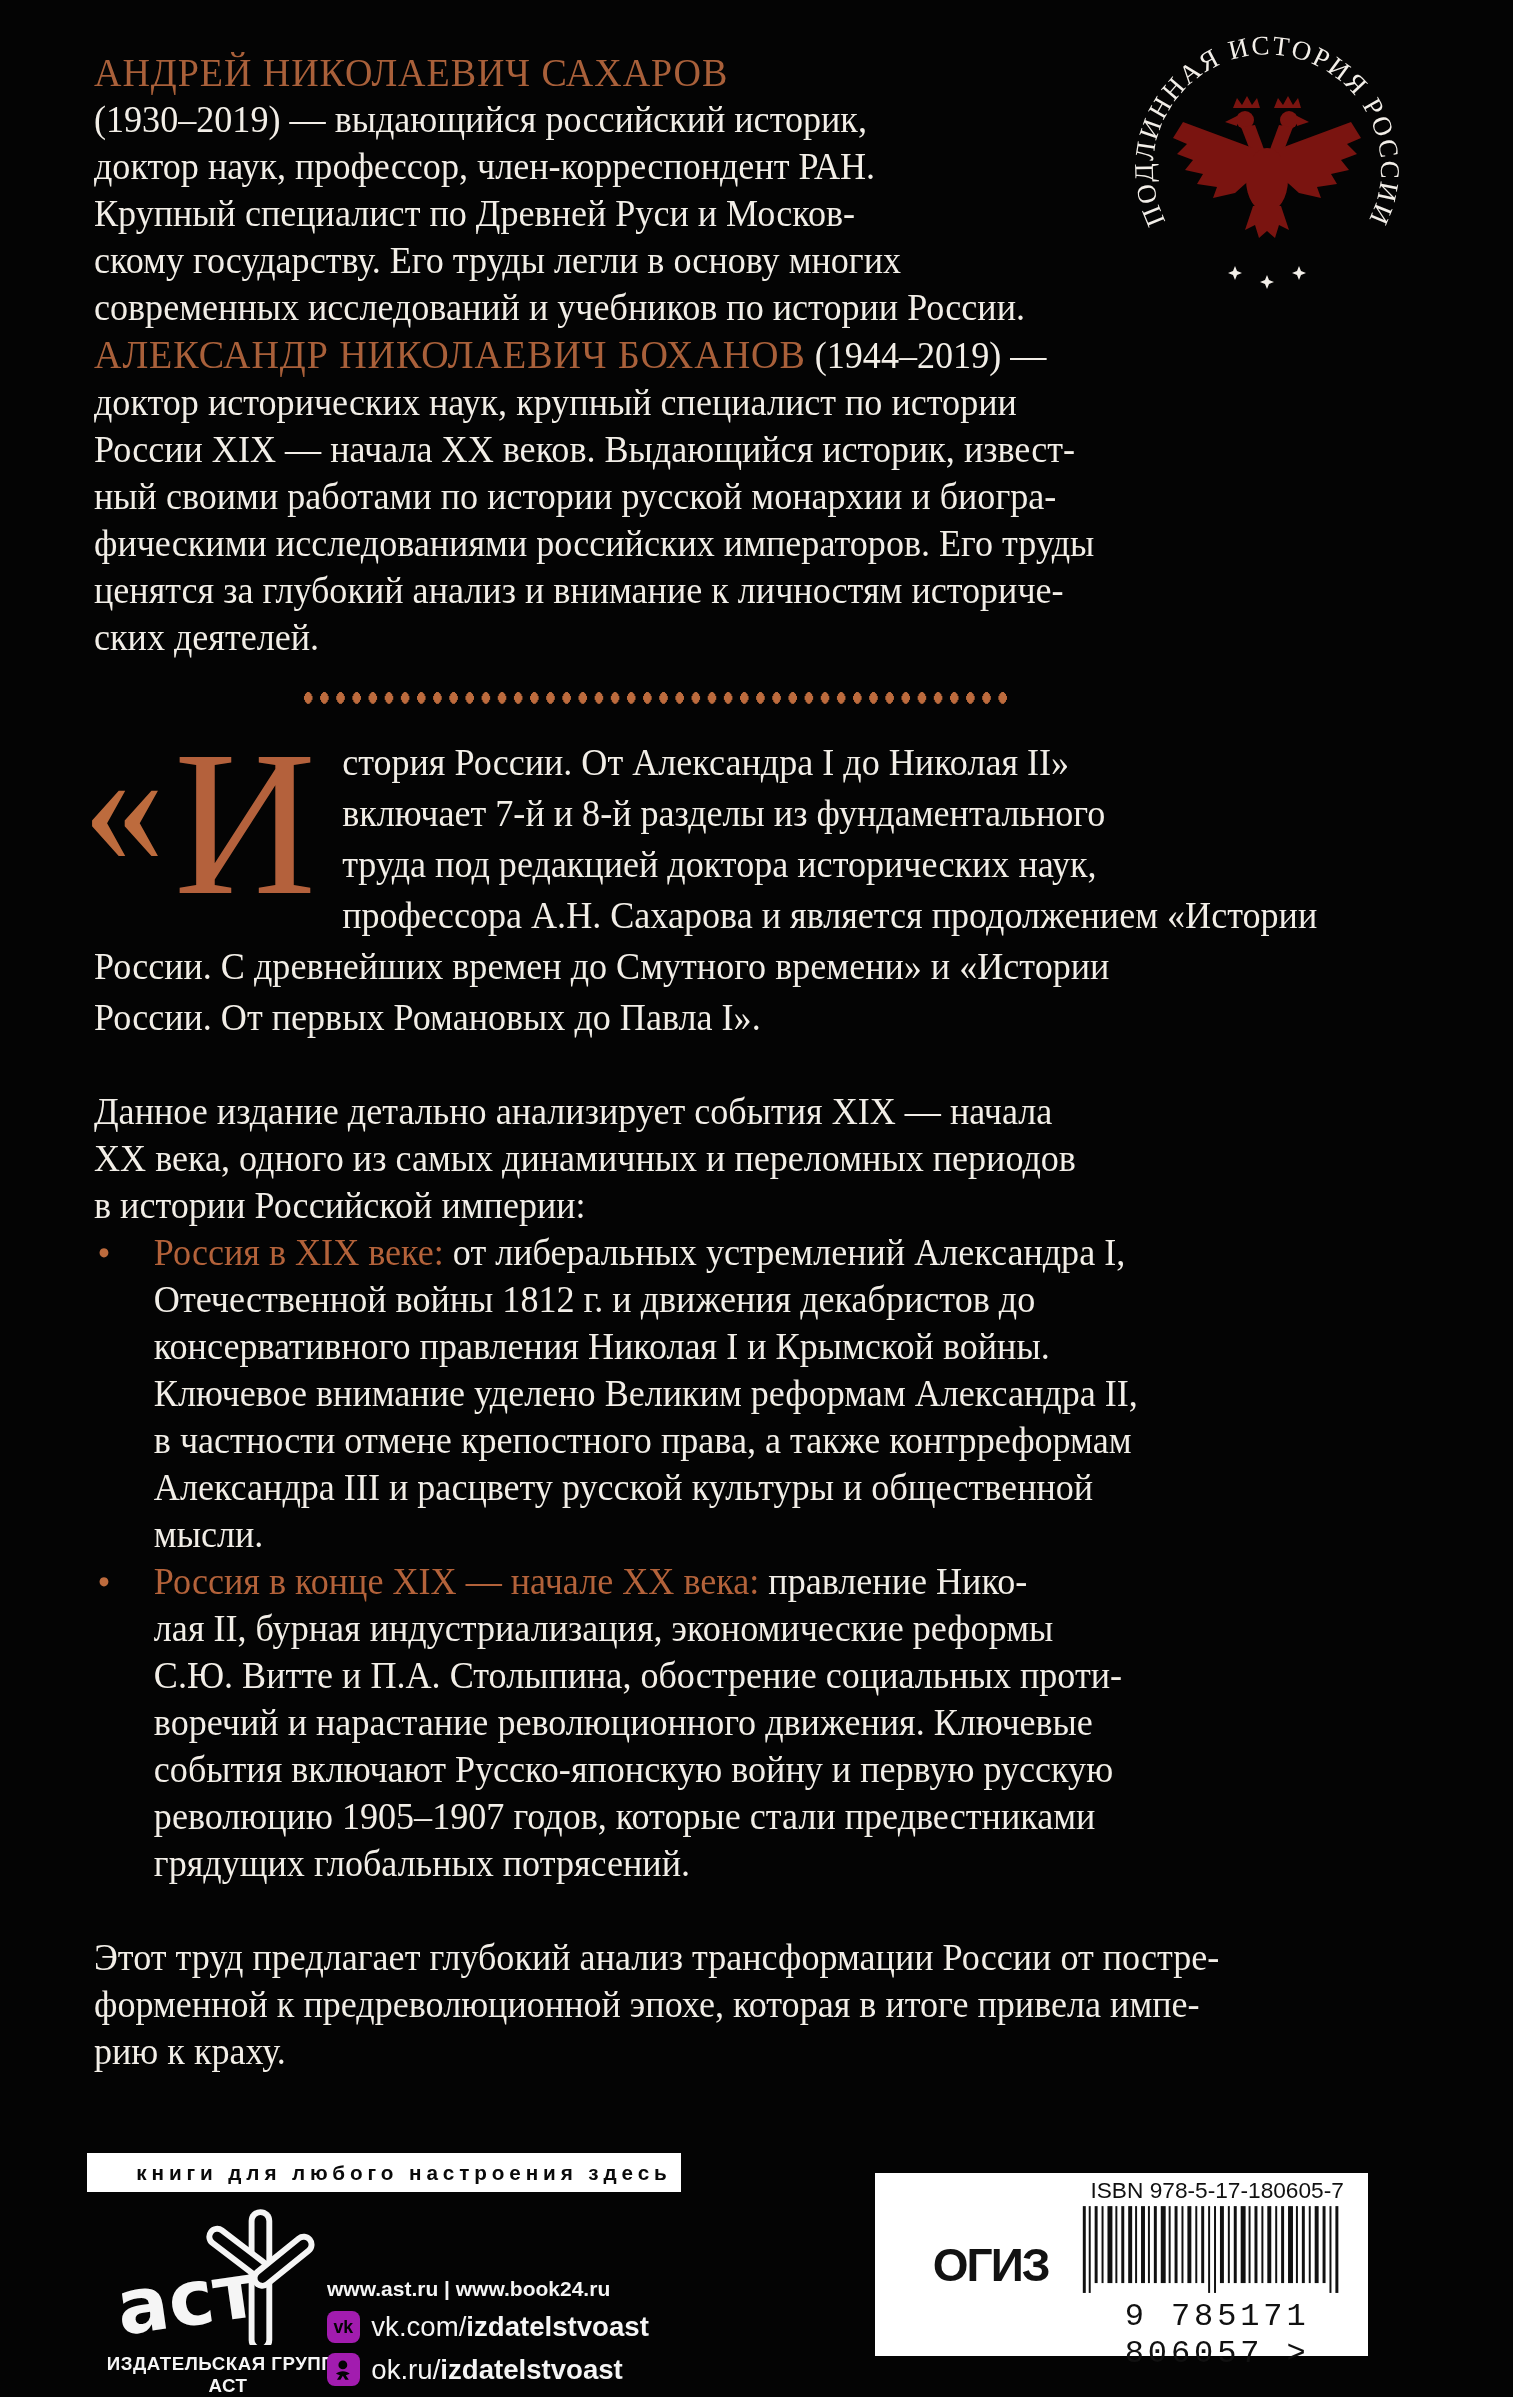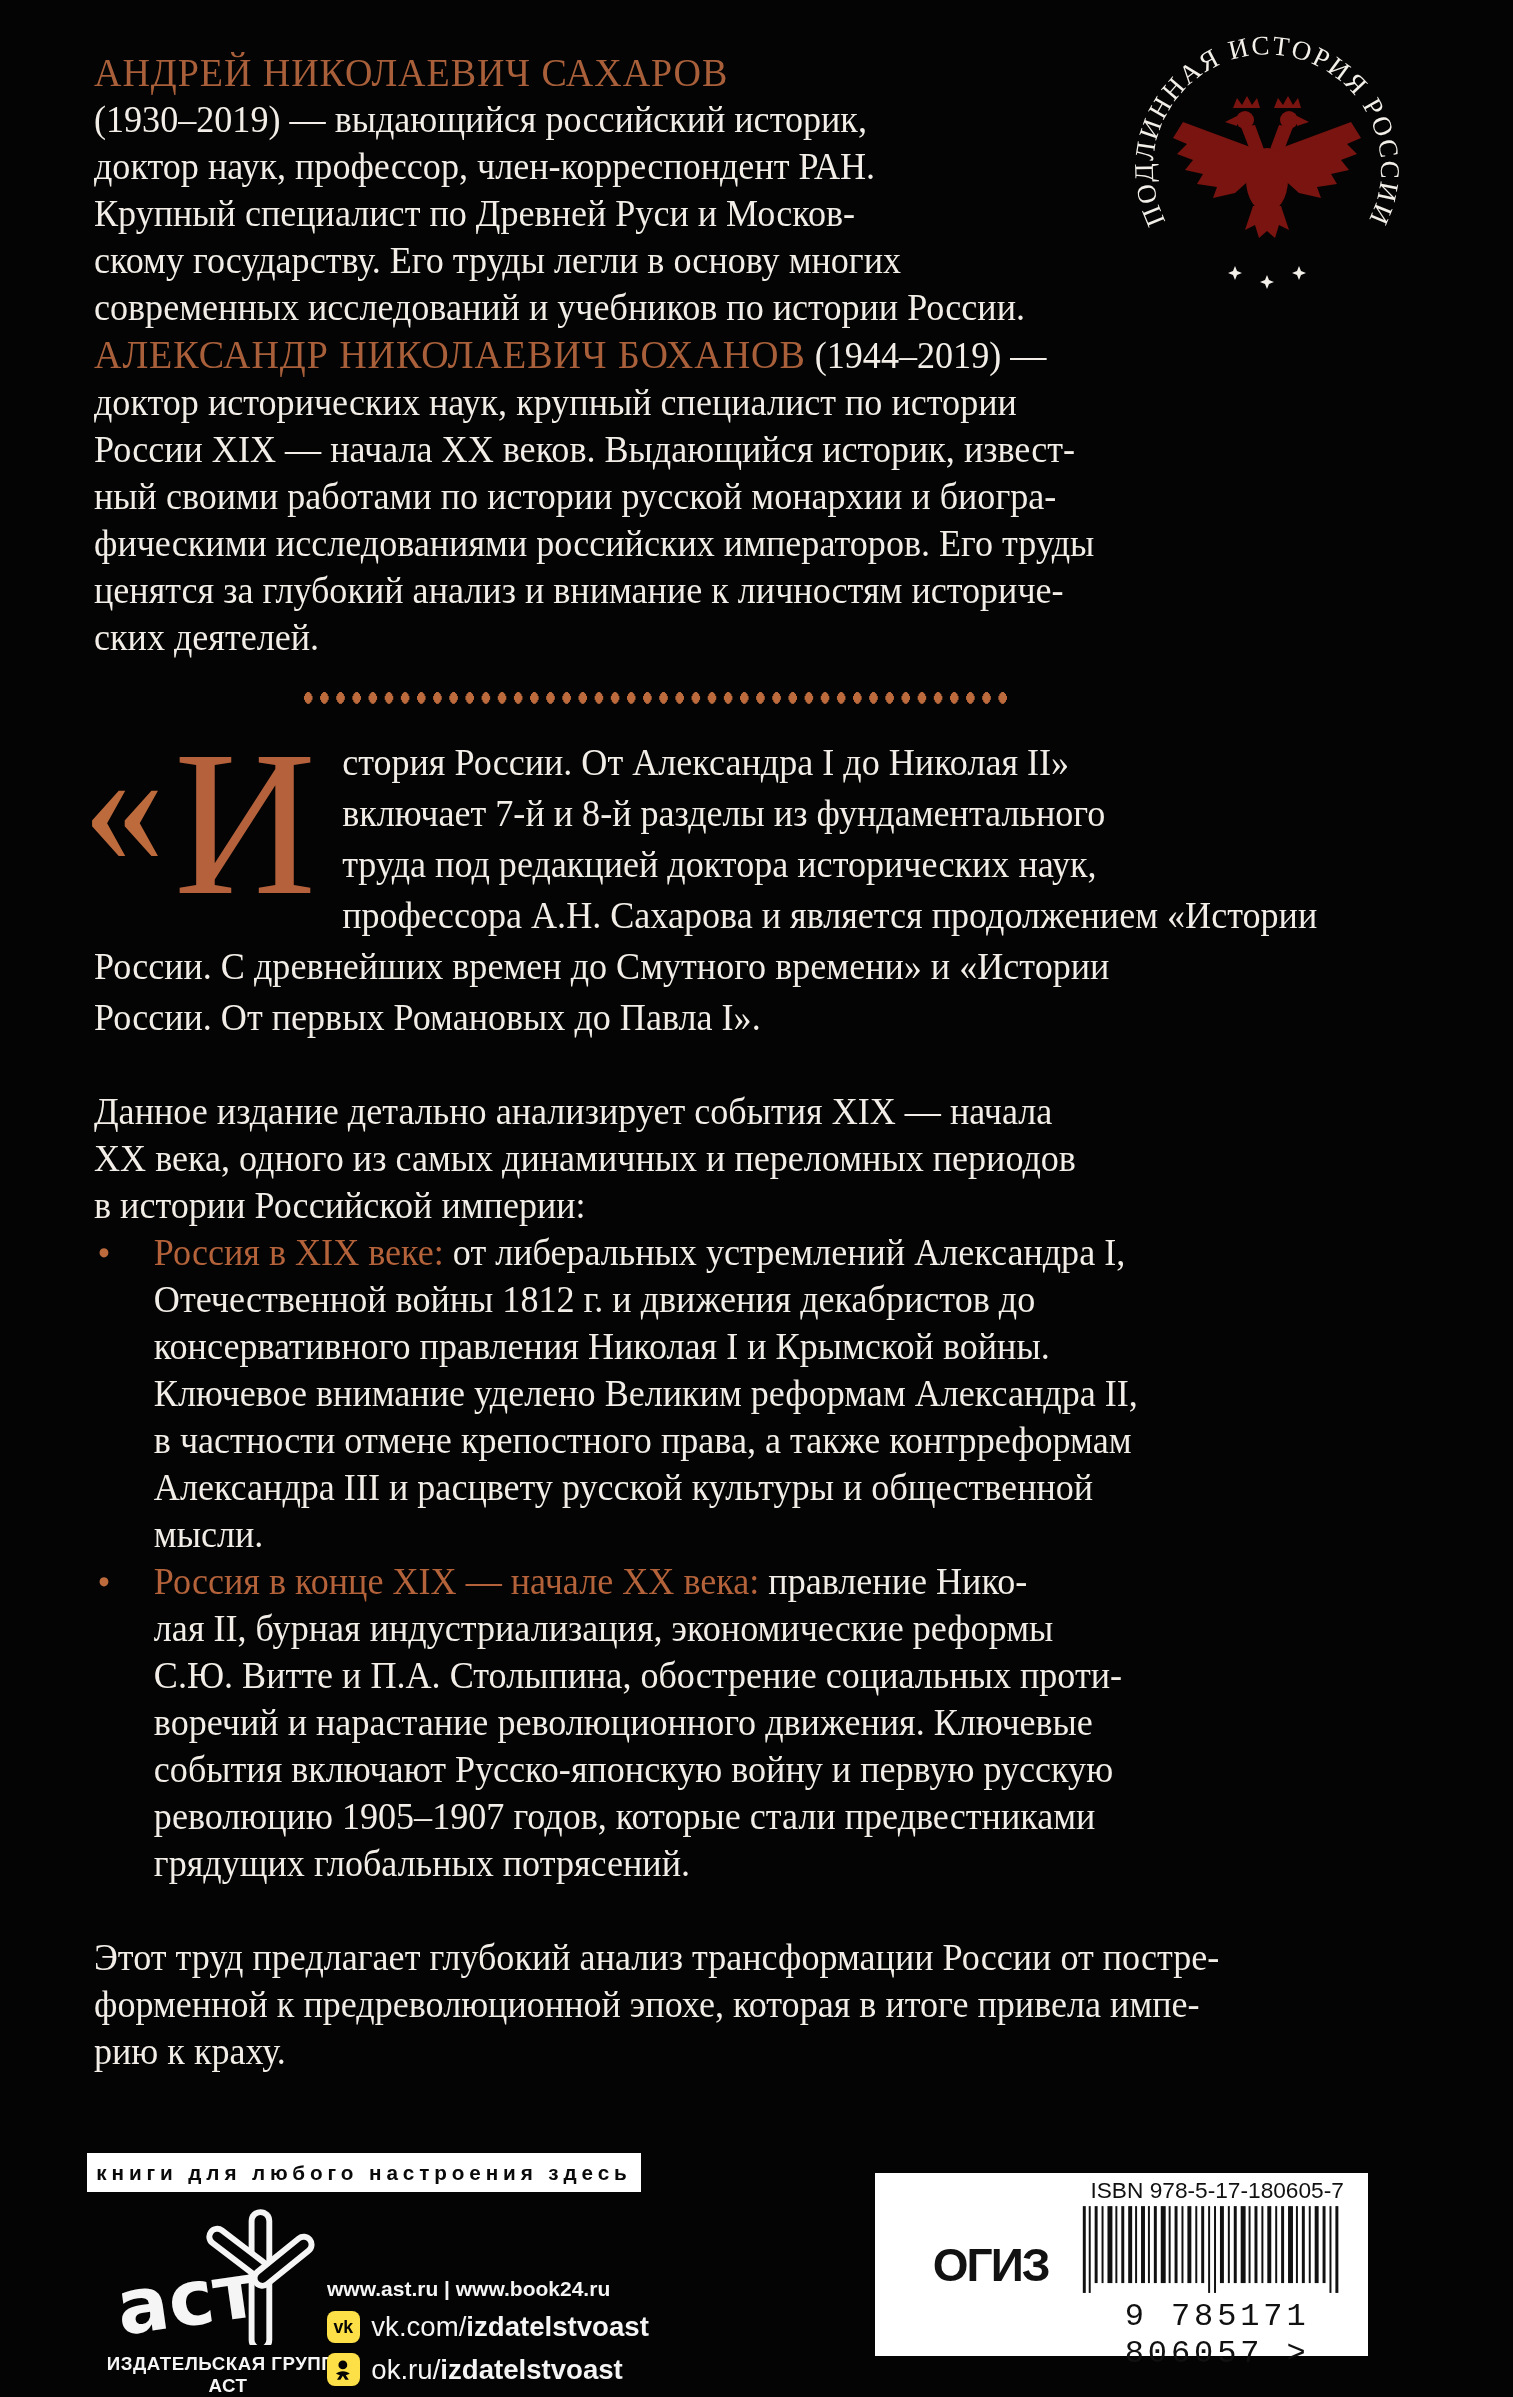--- a/index.html
+++ b/index.html
@@ -25,30 +25,30 @@
   .bullet{display:flex;font-size:38px;line-height:47px;margin:0;}
   .bdot{width:63px;color:#bd6b3d;font-size:21.7px;line-height:47px;padding-left:3.9px;box-sizing:border-box;}
   .bcontent{flex:1;}
   .blead{color:#b3623a;}
   .outro{margin-top:47px;}
   
   .emblem{position:absolute;left:1129px;top:29.6px;width:276px;height:276px;}
   .emblem text{font-family:"Liberation Serif",serif;}
   
   .banner{position:absolute;left:87px;top:2153px;width:554px;height:39px;background:#ffffff;
-          display:flex;align-items:center;justify-content:center;}
+          display:flex;align-items:center;justify-content:center;padding-left:40px;}
   .banner span{font-family:"Liberation Sans",sans-serif;font-weight:bold;font-size:20.7px;
                letter-spacing:4.9px;color:#0a0a0a;}
   .ast{position:absolute;left:95px;top:2207px;width:266px;text-align:center;}
   .ast-caption{font-family:"Liberation Sans",sans-serif;font-weight:bold;font-size:18.7px;
                letter-spacing:0.5px;color:#f5f5f5;margin-top:3.9px;}
   .links{position:absolute;left:327px;top:2277px;font-family:"Liberation Sans",sans-serif;color:#f5f5f5;}
   .sites{font-weight:bold;font-size:21px;}
   .link-row{display:flex;align-items:center;margin-top:9.9px;font-size:27.6px;}
-  .sq-icon{width:32.5px;height:32.5px;background:#fde047;border-radius:7.9px;margin-right:11.8px;
+  .sq-icon{width:32.5px;height:32.5px;background:#a21caf;border-radius:7.9px;margin-right:11.8px;
            display:flex;align-items:center;justify-content:center;color:#040404;
            font-weight:bold;font-size:17.7px;}
   .link-bold{font-weight:bold;}
   
   .bcbox{position:absolute;left:875px;top:2173px;width:493px;height:183px;background:#ffffff;
          display:flex;align-items:center;}
   .ogiz{width:163px;text-align:center;font-family:"Liberation Sans",sans-serif;font-weight:bold;
         font-size:46px;letter-spacing:-2px;color:#121212;margin-left:40px;}
   .bccol{width:325px;text-align:center;color:#111;}
   .isbn{font-family:"Liberation Sans",sans-serif;font-size:22.7px;margin:20px 0 2px 0;}

